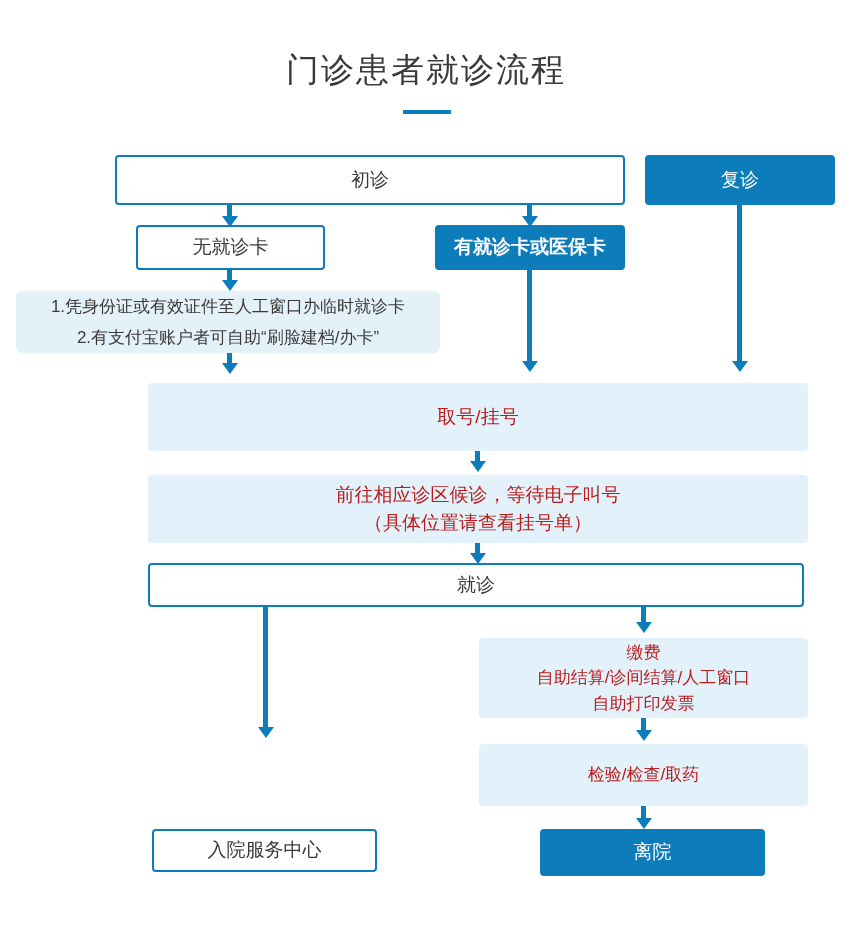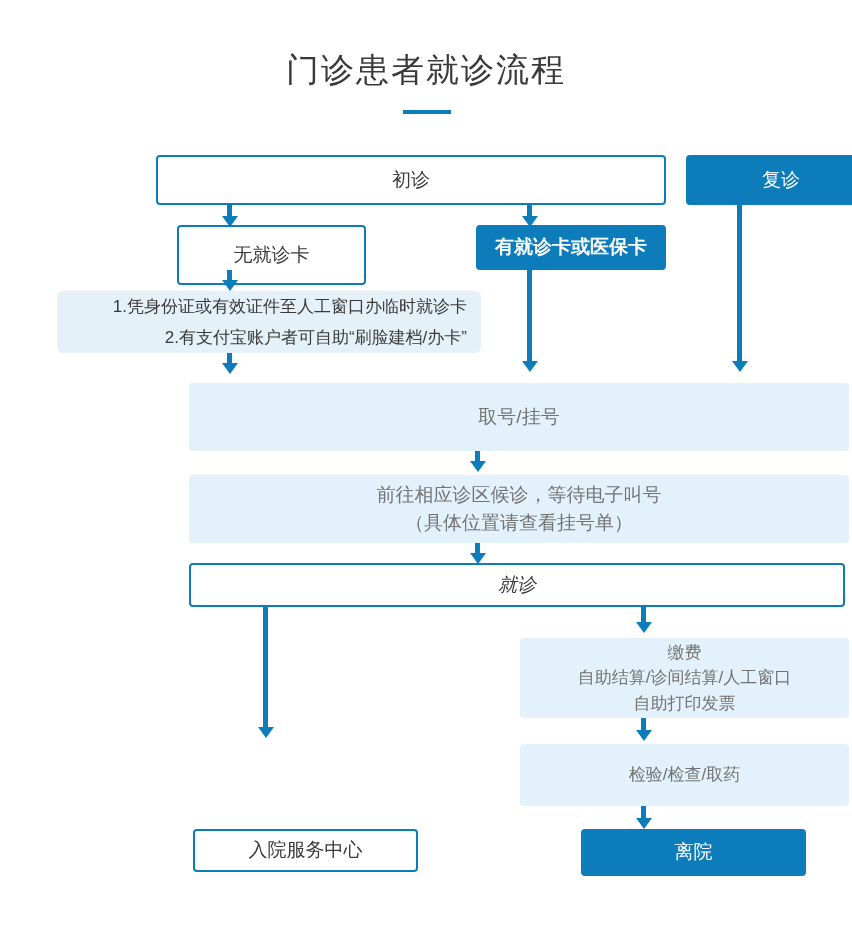--- a/index.html
+++ b/index.html
@@ -45,42 +45,41 @@
     position: absolute;
     box-sizing: border-box;
     display: flex;
     align-items: center;
     justify-content: center;
     text-align: center;
     font-size: 19px;
     line-height: 1.5;
     border-radius: 4px;
     color: #3a3a3a;
-    margin-left: 41px;
   }
   .node.outline {
     background: #ffffff;
     border: 2px solid #0d7cba;
   }
   .node.filled {
     background: #0d7cba;
     color: #ffffff;
     border: 2px solid #0d7cba;
   }
   .node.soft {
     background: #e2f1fa;
     border: none;
-    color: #737373;
+    color: #b91c1c;
   }
   .node.note {
     background: #e4f1f9;
     border: none;
     border-radius: 6px;
     justify-content: flex-start;
-    text-align: right;
+    text-align: center;
     font-size: 17px;
     line-height: 1.85;
     padding: 6px 14px;
     color: #3a3a3a;
   }
   .node .lines {
     width: 100%;
   }
   .node .lines > div { display: block; }
 
@@ -116,21 +115,21 @@
 
   <div class="conn" style="left:227px; top:205px; width:5px; height:14px;"></div>
   <div class="arrowhead" style="left:221.5px; top:216px;"></div>
 
   <div class="conn" style="left:527px; top:205px; width:5px; height:14px;"></div>
   <div class="arrowhead" style="left:521.5px; top:216px;"></div>
 
   <div class="conn" style="left:737px; top:205px; width:5px; height:158px;"></div>
   <div class="arrowhead" style="left:731.5px; top:361px;"></div>
 
-  <div class="node outline" style="left:136px; top:225px; width:189px; height:60px;">
+  <div class="node outline" style="left:136px; top:225px; width:189px; height:45px;">
     <span>无就诊卡</span>
   </div>
 
   <div class="node filled" style="left:435px; top:225px; width:190px; height:45px;font-weight:bold;">
     <span>有就诊卡或医保卡</span>
   </div>
 
   <div class="conn" style="left:227px; top:270px; width:5px; height:12px;"></div>
   <div class="arrowhead" style="left:221.5px; top:280px;"></div>
 
@@ -159,21 +158,21 @@
   <div class="node soft" style="left:148px; top:475px; width:660px; height:68px;">
     <div class="lines">
       <div>前往相应诊区候诊，等待电子叫号</div>
       <div>（具体位置请查看挂号单）</div>
     </div>
   </div>
 
   <div class="conn" style="left:475px; top:543px; width:5px; height:12px;"></div>
   <div class="arrowhead" style="left:469.5px; top:553px;"></div>
 
-  <div class="node outline" style="left:148px; top:563px; width:656px; height:44px;font-style:italic;">
+  <div class="node outline" style="left:148px; top:563px; width:656px; height:44px;">
     <span>就诊</span>
   </div>
 
   <div class="conn" style="left:263px; top:607px; width:5px; height:122px;"></div>
   <div class="arrowhead" style="left:257.5px; top:727px;"></div>
 
   <div class="conn" style="left:641px; top:607px; width:5px; height:17px;"></div>
   <div class="arrowhead" style="left:635.5px; top:622px;"></div>
 
   <div class="node soft" style="left:479px; top:638px; width:329px; height:80px; font-size:17px;">

